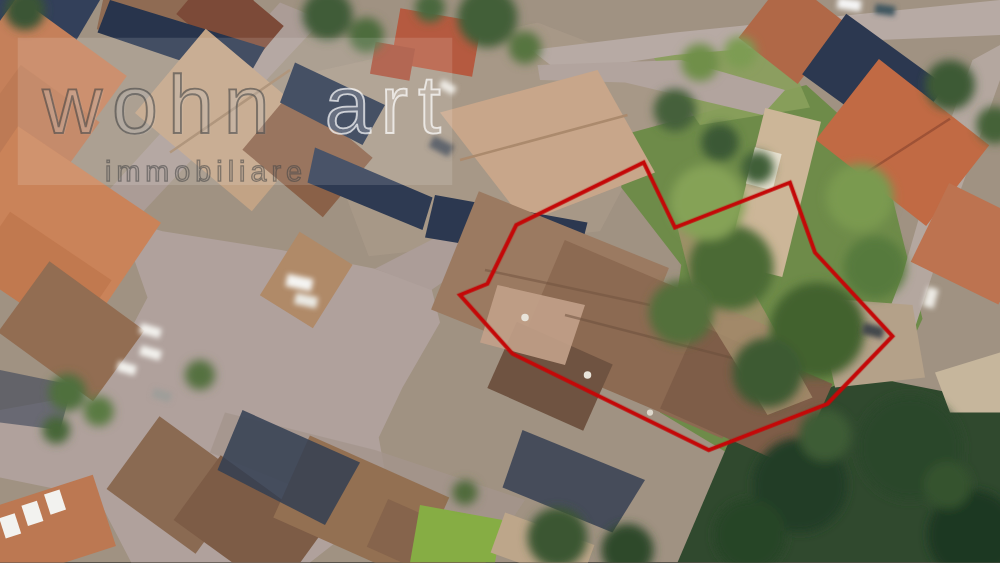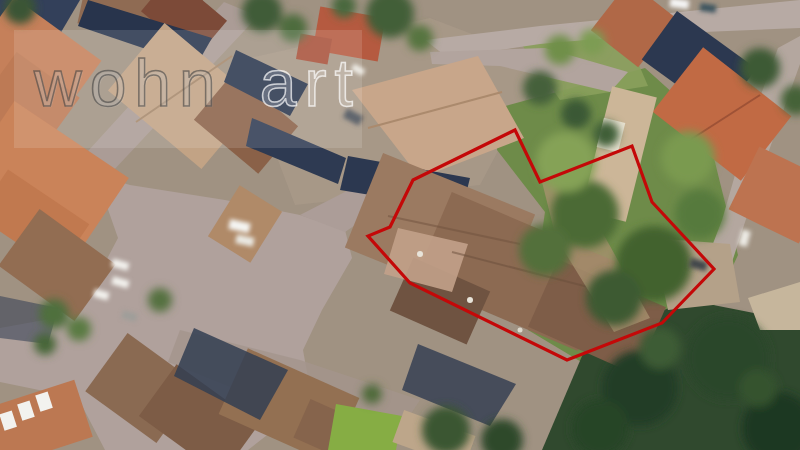--- a/index.html
+++ b/index.html
@@ -160,13 +160,14 @@
     <rect x="740" y="230" width="9" height="16" transform="rotate(15 744 238)" fill="#eceae4"></rect>
   </g>
 
   <g class="boundary" stroke="#c40808">
     <polygon points="515,130 540,182 632,146 652,202 714,269 662,323 567,360 410,283 368,236 390,227 413,180"></polygon>
   </g>
 </svg>
 
 <div class="wm-box"></div>
 <div class="wm-brand"><span class="wohn">wohn</span><span class="art">art</span></div>
+<div class="wm-l3">immobiliare</div>
 </div>
 
 </body></html>

